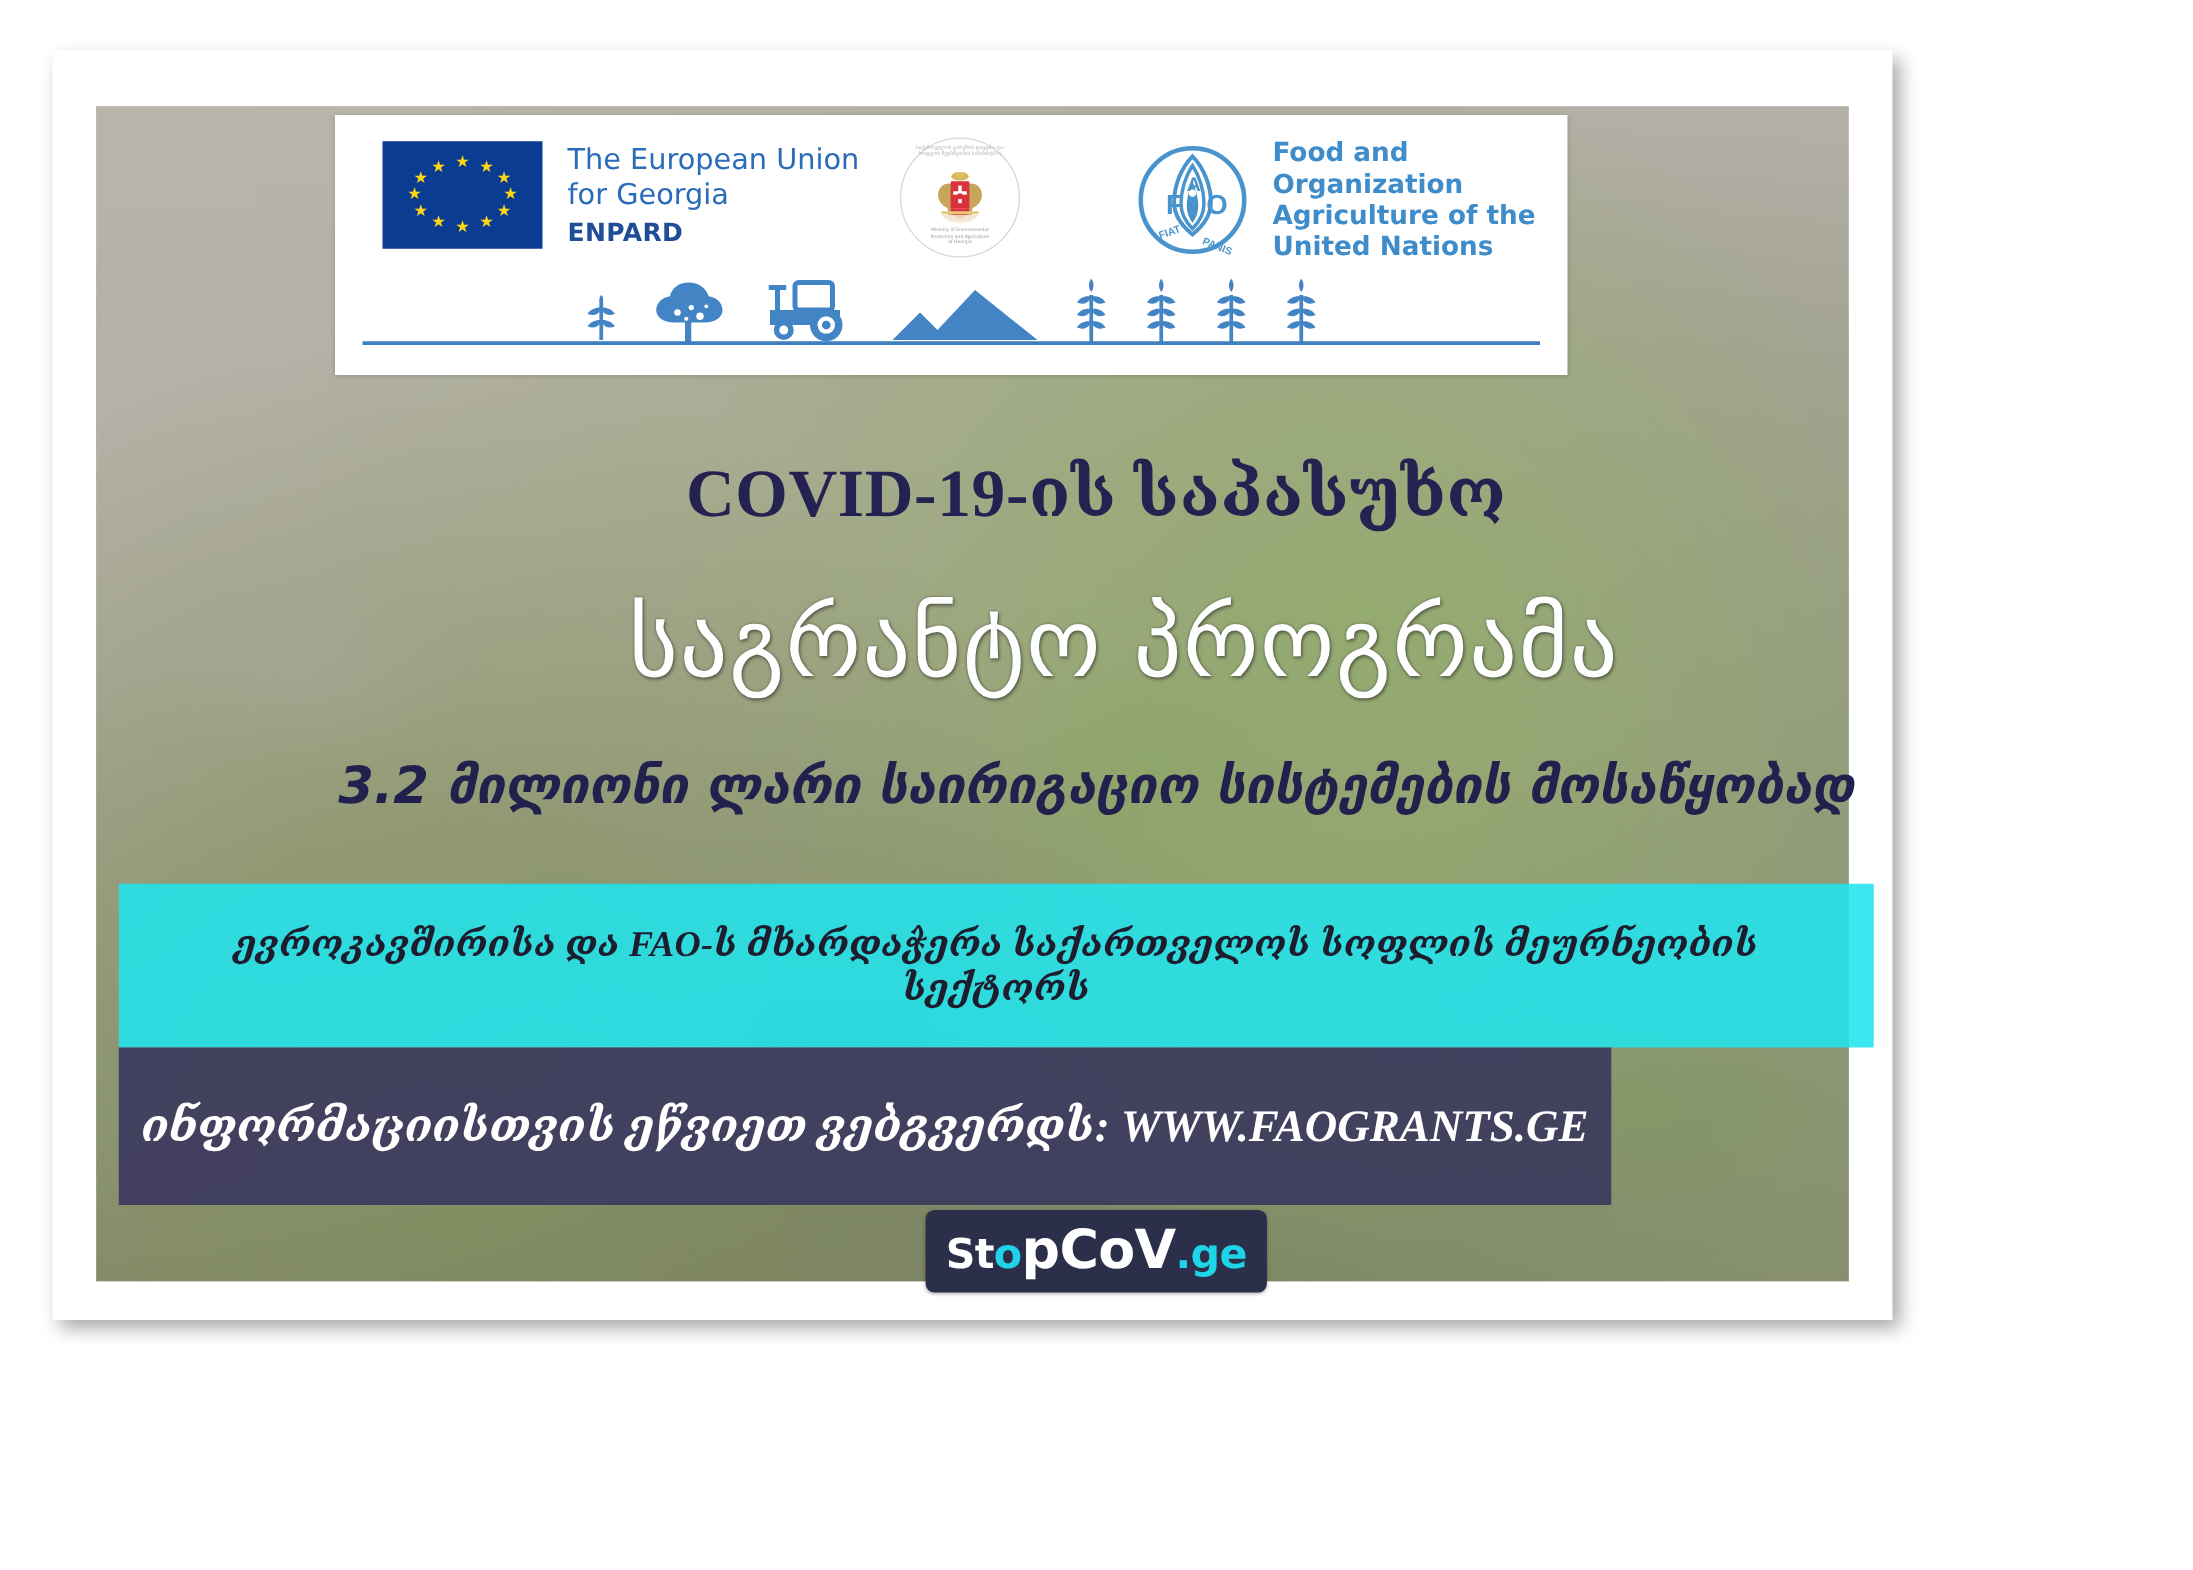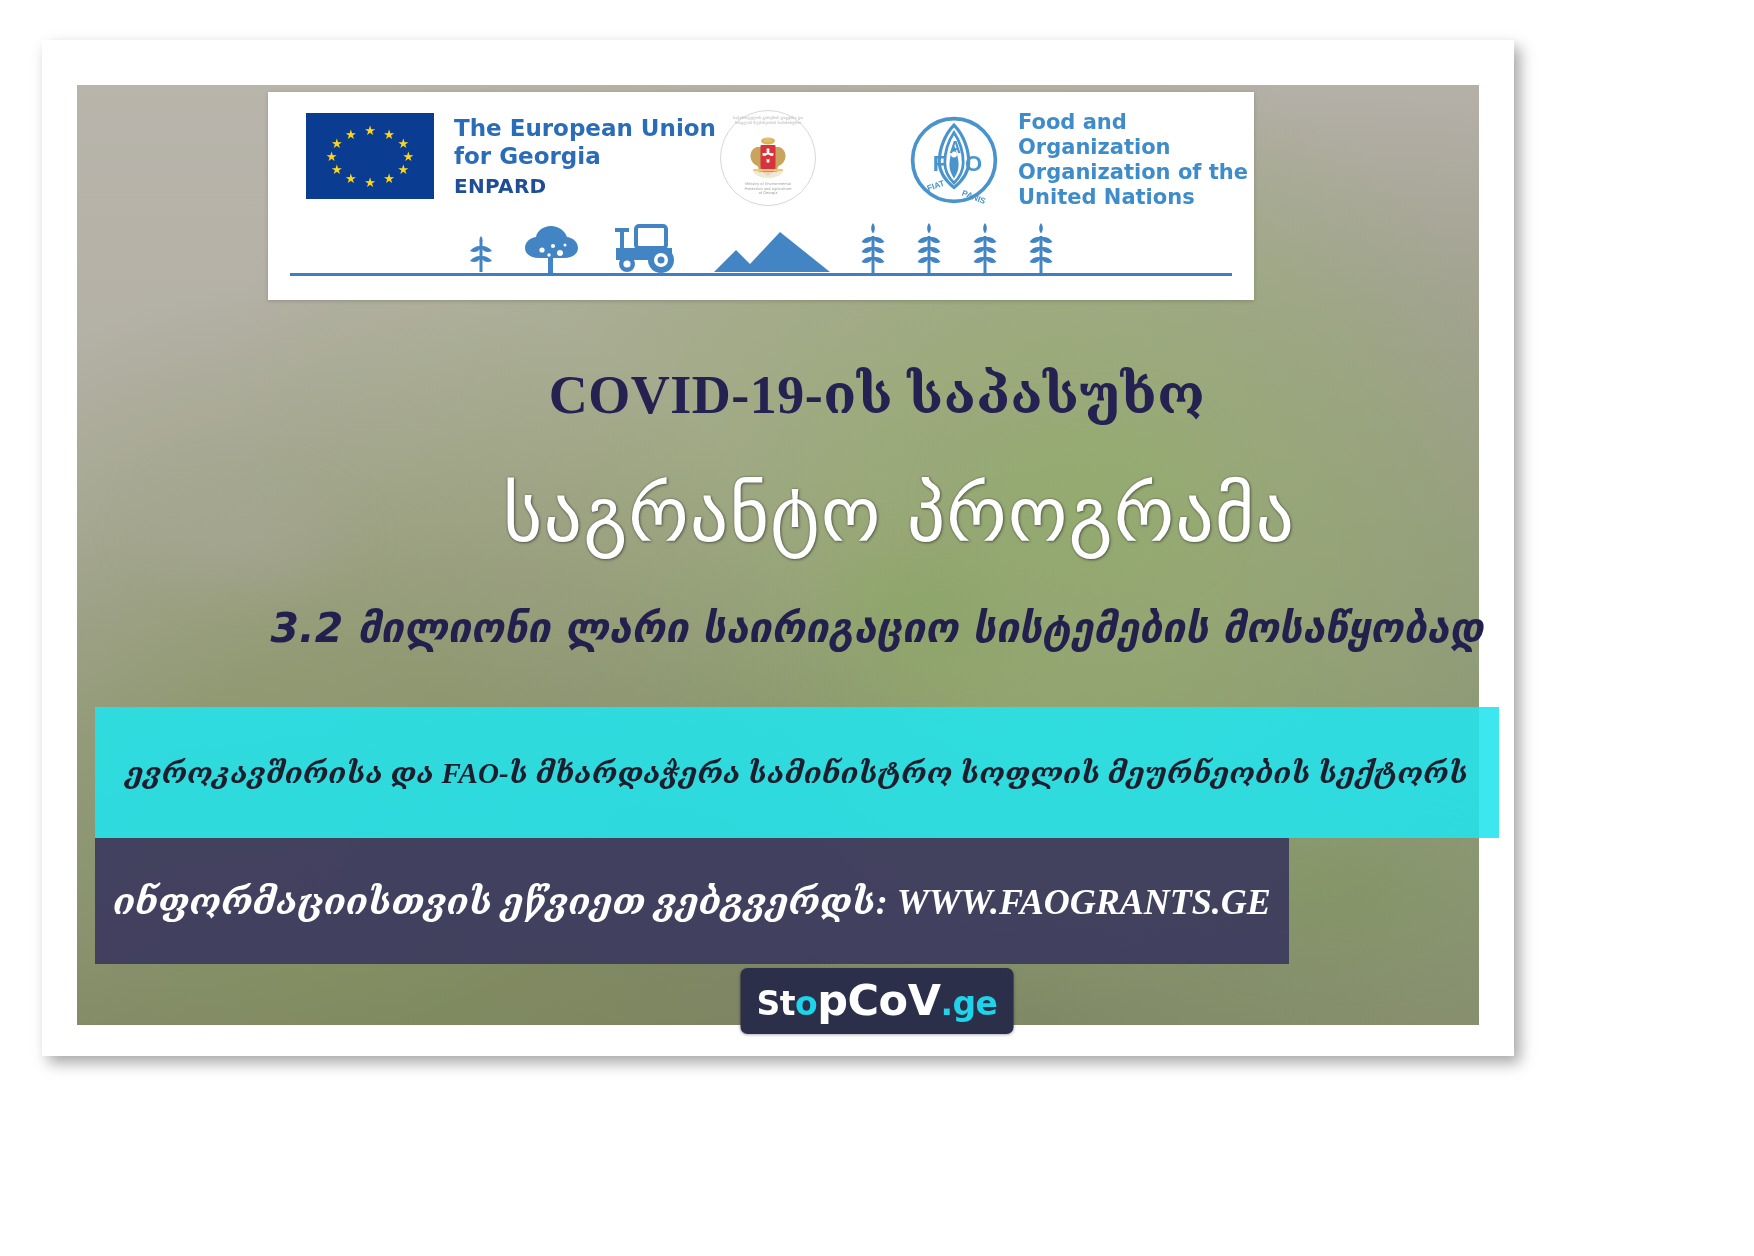--- a/index.html
+++ b/index.html
@@ -62,21 +62,21 @@
   
   .eu-block{display:flex;align-items:center;margin-left:38px;}
   .eu-flag{
     width:128px;height:86px;background:#0a3d91;position:relative;flex:none;
   }
   .eu-star{
     position:absolute;color:#ffd617;font-size:13px;line-height:13px;
     transform:translate(-50%,-50%);
   }
   .eu-text{margin-left:20px;}
-  .eu-l1,.eu-l2{color:#2b6cb8;font-size:23px;line-height:28px;font-weight:700;}
+  .eu-l1,.eu-l2{color:#2b6cb8;font-size:23px;line-height:28px;font-weight:400;}
   .eu-l3{color:#1f4e96;font-size:20px;font-weight:700;letter-spacing:.3px;margin-top:4px;}
   
   .gov-emblem{
     position:absolute;left:452px;top:18px;width:96px;height:96px;
   }
   .gov-ring{
     position:absolute;inset:0;border-radius:50%;
     border:1px solid #d7d7d7;
     background:#fff;
   }
@@ -231,21 +231,21 @@
           <path d="M50 34c-3 7-5 15-5 21 0 6 2 11 5 15 3-4 5-9 5-15 0-6-2-14-5-21z" fill="#4a94cd"></path>
           <circle cx="50" cy="44" r="3.2" fill="#ffffff"></circle>
           <text x="27" y="62" font-family="Liberation Sans, sans-serif" font-size="24" font-weight="700" fill="#4a94cd">F</text>
           <text x="45" y="42" font-family="Liberation Sans, sans-serif" font-size="17" font-weight="700" fill="#4a94cd">A</text>
           <text x="62" y="62" font-family="Liberation Sans, sans-serif" font-size="24" font-weight="700" fill="#4a94cd">O</text>
           <text x="22" y="84" font-family="Liberation Sans, sans-serif" font-size="9" font-weight="700" fill="#4a94cd" transform="rotate(-20 22 84)">FIAT</text>
           <text x="58" y="88" font-family="Liberation Sans, sans-serif" font-size="9" font-weight="700" fill="#4a94cd" transform="rotate(22 58 88)">PANIS</text>
         </svg>
         <div class="fao-text">
           <div>Food and Organization</div>
-          <div>Organization of the</div>
+          <div>Agriculture of the</div>
           <div>United Nations</div>
         </div>
       </div>
     </div>
 
     <div class="icon-strip">
       <div class="icons">
 
         <svg width="30" height="44" viewBox="0 0 30 44">
           <rect x="13.5" y="10" width="3" height="32" fill="#4284c4"></rect>
@@ -323,21 +323,21 @@
       </div>
       <div class="icon-rule"></div>
     </div>
   </div>
 
   <div class="h-covid">COVID-19-ის საპასუხო</div>
   <div class="h-main">საგრანტო პროგრამა</div>
   <div class="h-sub">3.2 მილიონი ლარი საირიგაციო სისტემების მოსაწყობად</div>
 
   <div class="band-cyan">
-    <div class="band-text">ევროკავშირისა და FAO-ს მხარდაჭერა სამინისტრო სოფლის მეურნეობის სექტორს</div>
+    <div class="band-text">ევროკავშირისა და FAO-ს მხარდაჭერა საქართველოს სოფლის მეურნეობის სექტორს</div>
   </div>
 
   <div class="band-navy">
     <div class="band-text">
       <span>ინფორმაციისთვის ეწვიეთ ვებგვერდს: </span><span class="url">WWW.FAOGRANTS.GE</span>
     </div>
   </div>
 
   <div class="stopcov">
     <span class="sc-a">St</span>

